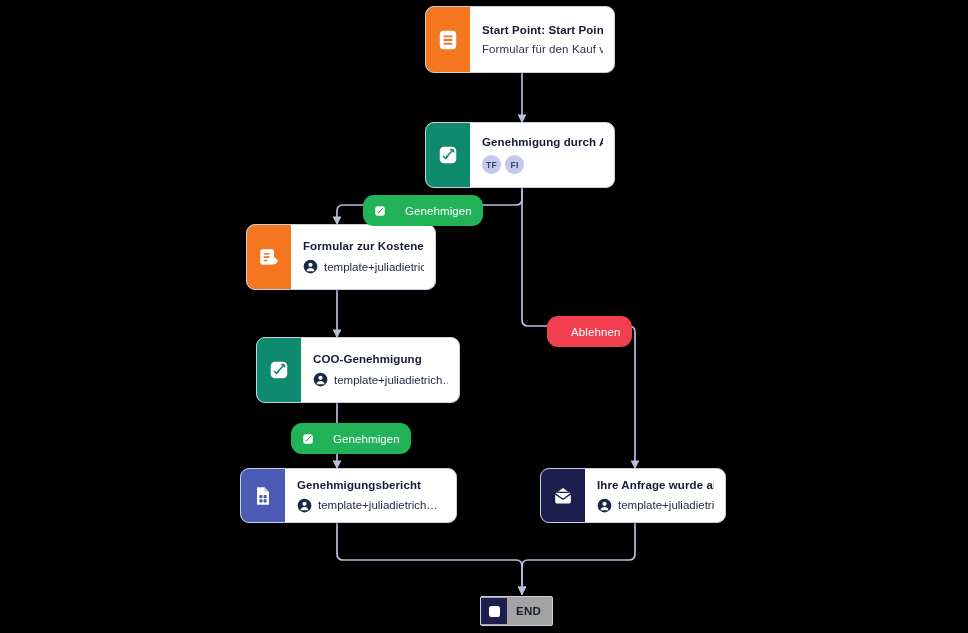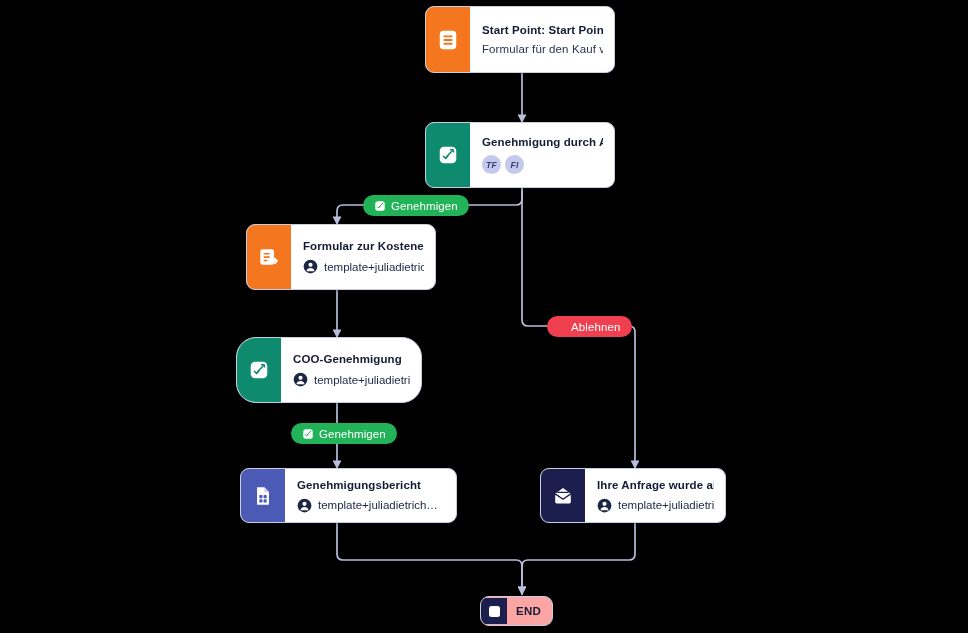--- a/index.html
+++ b/index.html
@@ -62,57 +62,57 @@
     color: #1d2745;
     white-space: nowrap;
     overflow: hidden;
   }
   .person-avatar { flex: 0 0 15px; width: 15px; height: 15px; }
 
   
   .glyph { width: 22px; height: 22px; display: block; }
 
   
-  .chips { display: flex; gap: 4px; font-style: italic; }
+  .chips { display: flex; gap: 4px; }
   .chip {
     width: 19px; height: 19px; border-radius: 50%;
     background: #c5c8ee;
     color: #373f6b;
     font-size: 8.5px;
     font-weight: bold;
     display: flex; align-items: center; justify-content: center;
     letter-spacing: .2px;
   }
 
   
   .edge-label {
     position: absolute;
     display: flex;
     align-items: center;
-    gap: 5px;
-    height: 21px;
+    gap: 19px;
+    height: 31px;
     padding: 0 11px;
     border-radius: 11px;
     font-size: 11.5px;
     color: #ffffff;
     font-weight: 500;
     white-space: nowrap;
     letter-spacing: .1px;
   }
   .edge-label.approve { background: #22b358; }
   .edge-label.reject  { background: #f0404f; padding: 0 12px; }
   .label-glyph { width: 12px; height: 12px; display: block; }
 
   
   #end-node {
     position: absolute;
     display: flex;
     align-items: center;
-    background: #fca5a5;
-    border-radius: 9px;
+    background: #a3a3a3;
+    border-radius: 2px;
     border: 1px solid #c9cede;
     box-shadow: 0 1px 3px rgba(10,14,40,.35);
     overflow: hidden;
   }
   #end-node .end-icon {
     width: 26px; height: 26px; flex: 0 0 26px;
     background: #1c1f4e;
     display: flex; align-items: center; justify-content: center;
   }
   #end-node .end-icon i {
@@ -201,21 +201,21 @@
         <svg class="person-avatar" viewBox="0 0 24 24">
           <circle cx="12" cy="12" r="11" fill="#1d2745"></circle>
           <circle cx="12" cy="9.3" r="3.3" fill="#ffffff"></circle>
           <path d="M5.4 19.4 a6.9 6.9 0 0 1 13.2 0 z" fill="#ffffff"></path>
         </svg>
         <span>template+juliadietrich…</span>
       </div>
     </div>
   </div>
 
-  <div class="node" style="left:236px; top:337px; width:186px; height:66px;border-radius:20px;">
+  <div class="node" style="left:256px; top:337px; width:204px; height:66px;">
     <div class="node-icon" style="background:#0e8a6e;">
       <svg class="glyph" viewBox="0 0 24 24" aria-hidden="true">
         <rect x="3" y="3" width="18" height="18" rx="4.5" fill="#ffffff"></rect>
         <path d="M7 13.4 L9.4 15.8 L11.8 13" stroke="#0e8a6e" stroke-width="1.7" fill="none" stroke-linecap="round" stroke-linejoin="round"></path>
         <path d="M17.6 6.6 L10.6 13.6" stroke="#0e8a6e" stroke-width="1.7" fill="none" stroke-linecap="round"></path>
         <path d="M14.6 6.3 Q18.2 5 18.2 8.6" stroke="#0e8a6e" stroke-width="1.5" fill="none" stroke-linecap="round"></path>
       </svg>
     </div>
     <div class="node-body">
       <div class="node-title">COO-Genehmigung</div>

